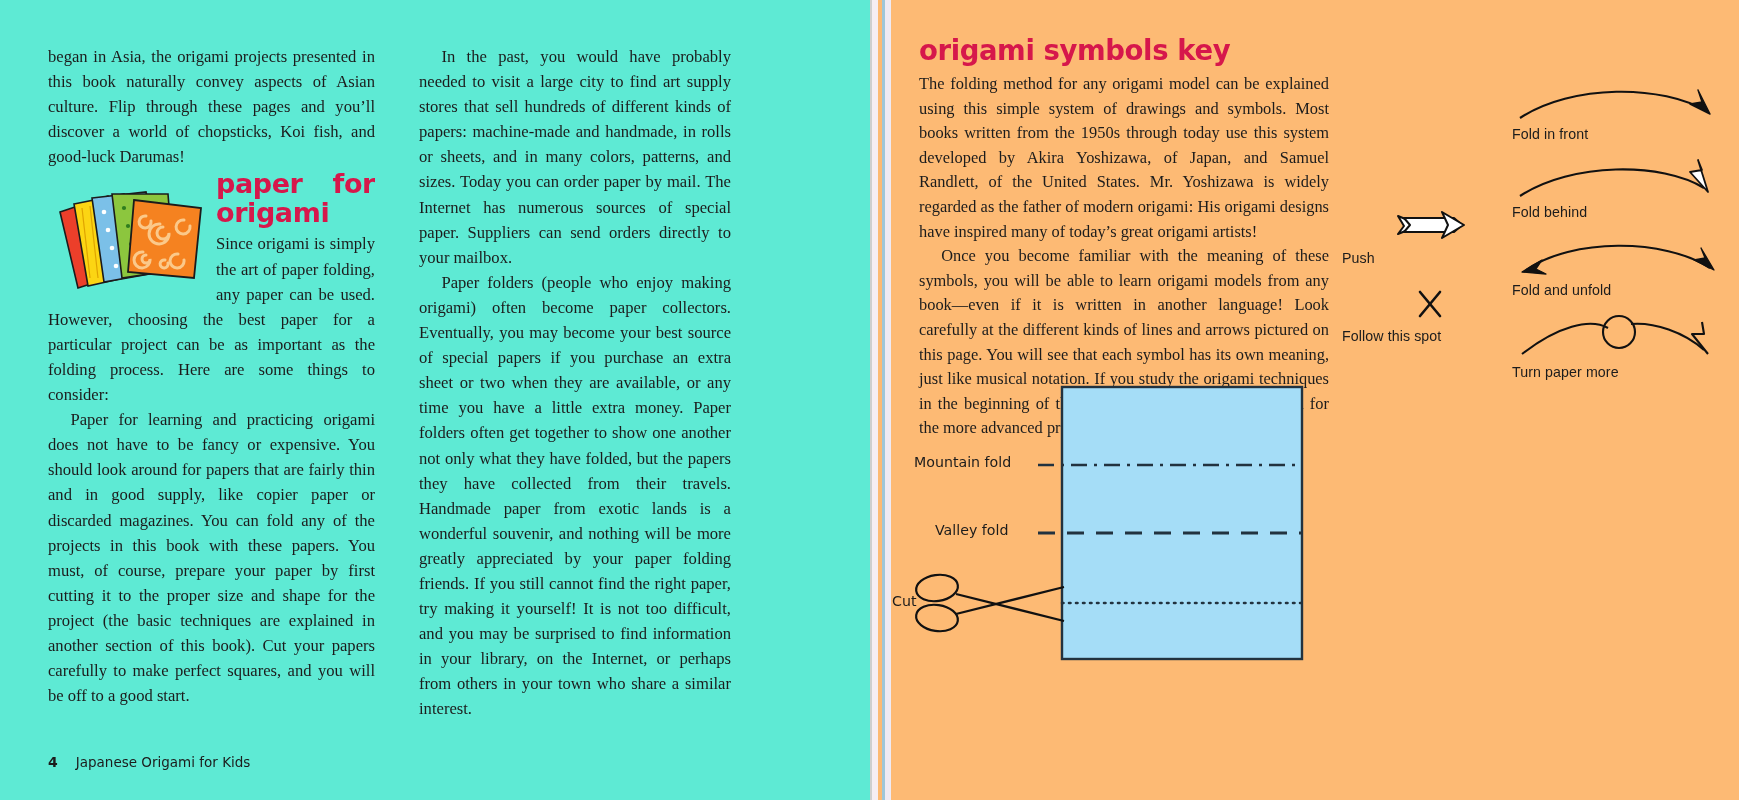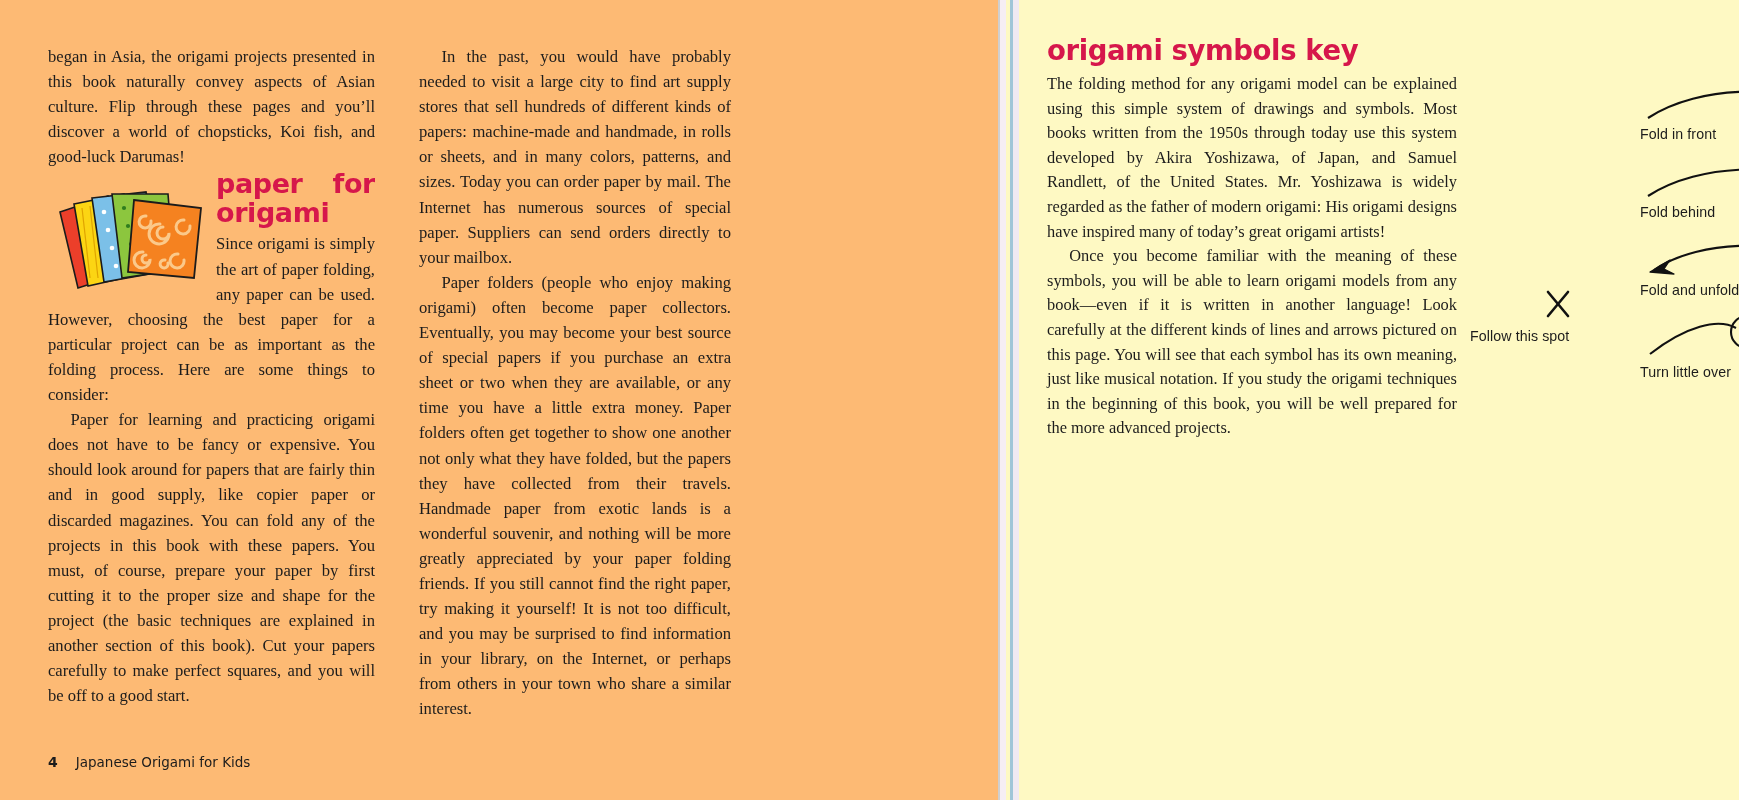--- a/index.html
+++ b/index.html
@@ -9,22 +9,22 @@
     background: #ffffff;
     font-family: "Liberation Serif", serif;
     overflow: hidden;
     position: relative;
   }
   .spread { position: relative; width: 1739px; height: 800px; display: flex; }
 
   
   .page-left {
     position: relative;
-    width: 1000px; height: 800px;
-    background: #fdba74;
+    width: 872px; height: 800px;
+    background: #5eead4;
     flex: none;
   }
   .gutter-line {
     position: absolute; top: 0; bottom: 0; width: 2px;
     background: #cfcfcf;
   }
   .col {
     position: absolute;
     font-family: "Liberation Serif", serif;
     font-size: 16.6px;
@@ -69,21 +69,21 @@
     display: flex; align-items: baseline; gap: 18px;
     font-family: "DejaVu Sans", sans-serif;
   }
   .folio { font-weight: bold; font-size: 14px; color: #1c1c1c; }
   .book-title { font-size: 13.5px; color: #1c1c1c; }
 
   
   .page-right {
     position: relative;
     width: 867px; height: 800px;
-    background: #fef9c3;
+    background: #fdba74;
     flex: none;
   }
   .edge-strip { position: absolute; top: 0; bottom: 0; }
   .edge-pink  { left: 0px;  width: 6px;  background: #f6eef4; }
   .edge-blue  { left: 10px; width: 3px;  background: #9fc6d8; }
   .edge-pale  { left: 13px; width: 6px;  background: #efeaf3; }
 
   #right-col {
     position: absolute; left: 47px; top: 72px; width: 410px;
     font-family: "Liberation Serif", serif;
@@ -223,20 +223,30 @@
     <div class="key-heading">origami symbols key</div>
 
     <div id="right-col">
       <p>The folding method for any origami model can be explained using this simple system of drawings and symbols. Most books written from the 1950s through today use this system developed by Akira Yoshizawa, of Japan, and Samuel Randlett, of the United States. Mr. Yoshizawa is widely regarded as the father of modern origami: His origami designs have inspired many of today’s great origami artists!</p>
       <p class="indent">Once you become familiar with the meaning of these symbols, you will be able to learn origami models from any book—even if it is written in another language! Look carefully at the different kinds of lines and arrows pictured on this page. You will see that each symbol has its own meaning, just like musical notation. If you study the origami techniques in the beginning of this book, you will be well prepared for the more advanced projects.</p>
     </div>
 
     <div class="sym-col" style="left:470px; top:78px; width:175px; height:290px;">
 
 
+      <div class="sym-item" style="left:0; top:128px; width:175px;">
+        <svg width="175" height="40" viewBox="0 0 175 40">
+          <g fill="#ffffff" stroke="#111" stroke-width="2" stroke-linejoin="round">
+            <path d="M56,10 L78,19 L56,28 L62,20 Z"></path>
+            <path d="M62,12 L112,12 L120,19 L112,26 L62,26 L68,19 Z"></path>
+            <path d="M100,6 L122,19 L100,32 L106,19 Z"></path>
+          </g>
+        </svg>
+        <div class="sym-label">Push</div>
+      </div>
 
       <div class="sym-item" style="left:0; top:208px; width:175px;">
         <svg width="175" height="36" viewBox="0 0 175 36">
           <g stroke="#111" stroke-width="2.6" stroke-linecap="round">
             <line x1="78" y1="6" x2="98" y2="30"></line>
             <line x1="98" y1="6" x2="78" y2="30"></line>
           </g>
         </svg>
         <div class="sym-label" style="margin-top:2px;">Follow this spot</div>
       </div>
@@ -269,19 +279,41 @@
         <div class="sym-label" style="margin-top:-4px;">Fold and unfold</div>
       </div>
 
       <div class="sym-item" style="left:0; top:234px; width:215px;">
         <svg width="215" height="50" viewBox="0 0 215 50">
           <path d="M10,42 C46,14 78,6 96,16" fill="none" stroke="#111" stroke-width="2.1"></path>
           <circle cx="107" cy="20" r="16" fill="none" stroke="#111" stroke-width="2.1"></circle>
           <path d="M119,12 C142,10 172,20 192,38" fill="none" stroke="#111" stroke-width="2.1"></path>
           <path d="M196,42 L180,22 L192,22 L190,10" fill="none" stroke="#111" stroke-width="2.1" stroke-linejoin="round"></path>
         </svg>
-        <div class="sym-label" style="margin-top:-2px;">Turn little over</div>
-      </div>
-    </div>
-
+        <div class="sym-label" style="margin-top:-2px;">Turn paper more</div>
+      </div>
+    </div>
+
+    <div class="diagram-area" style="left:20px; top:375px; width:420px; height:300px;">
+      <svg width="420" height="300" viewBox="0 0 420 300">
+
+        <rect x="170" y="12" width="240" height="272" fill="#A5DDF7" stroke="#22323f" stroke-width="2.4"></rect>
+
+        <line x1="146" y1="90" x2="410" y2="90" stroke="#22323f" stroke-width="2.6" stroke-dasharray="16 7 3 7"></line>
+
+        <line x1="146" y1="158" x2="410" y2="158" stroke="#22323f" stroke-width="3" stroke-dasharray="17 12"></line>
+
+        <line x1="170" y1="228" x2="410" y2="228" stroke="#22323f" stroke-width="2.6" stroke-dasharray="1.5 5.5" stroke-linecap="round"></line>
+
+        <g stroke="#111" stroke-width="2.2" fill="none">
+          <ellipse cx="45" cy="213" rx="21" ry="13" transform="rotate(-8 45 213)"></ellipse>
+          <ellipse cx="45" cy="243" rx="21" ry="13" transform="rotate(8 45 243)"></ellipse>
+          <line x1="64" y1="219" x2="172" y2="246"></line>
+          <line x1="64" y1="239" x2="172" y2="212"></line>
+        </g>
+      </svg>
+      <div class="dlabel" style="left:22px; top:79px;">Mountain fold</div>
+      <div class="dlabel" style="left:43px; top:147px;">Valley fold</div>
+      <div class="dlabel" style="left:0px; top:218px;">Cut</div>
+    </div>
 
   </div>
 </div>
 
 </body></html>

